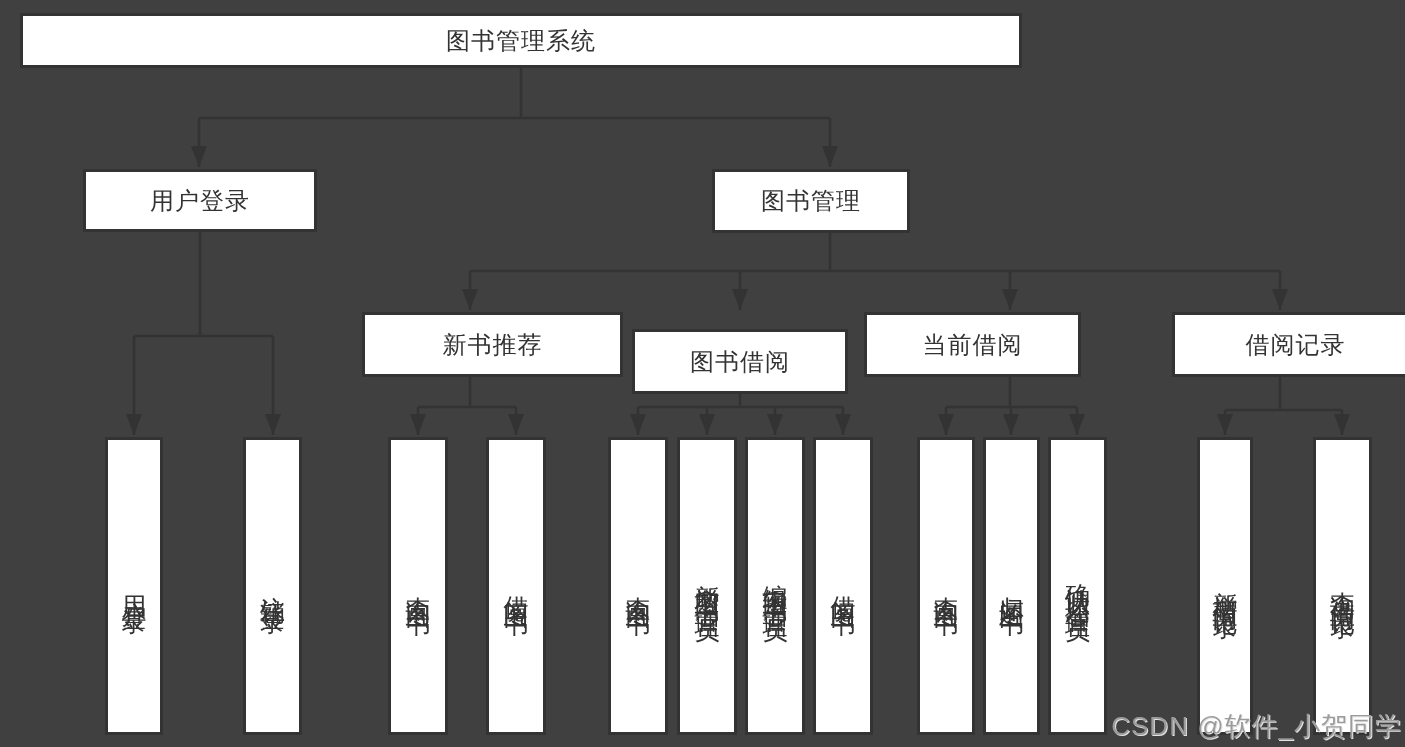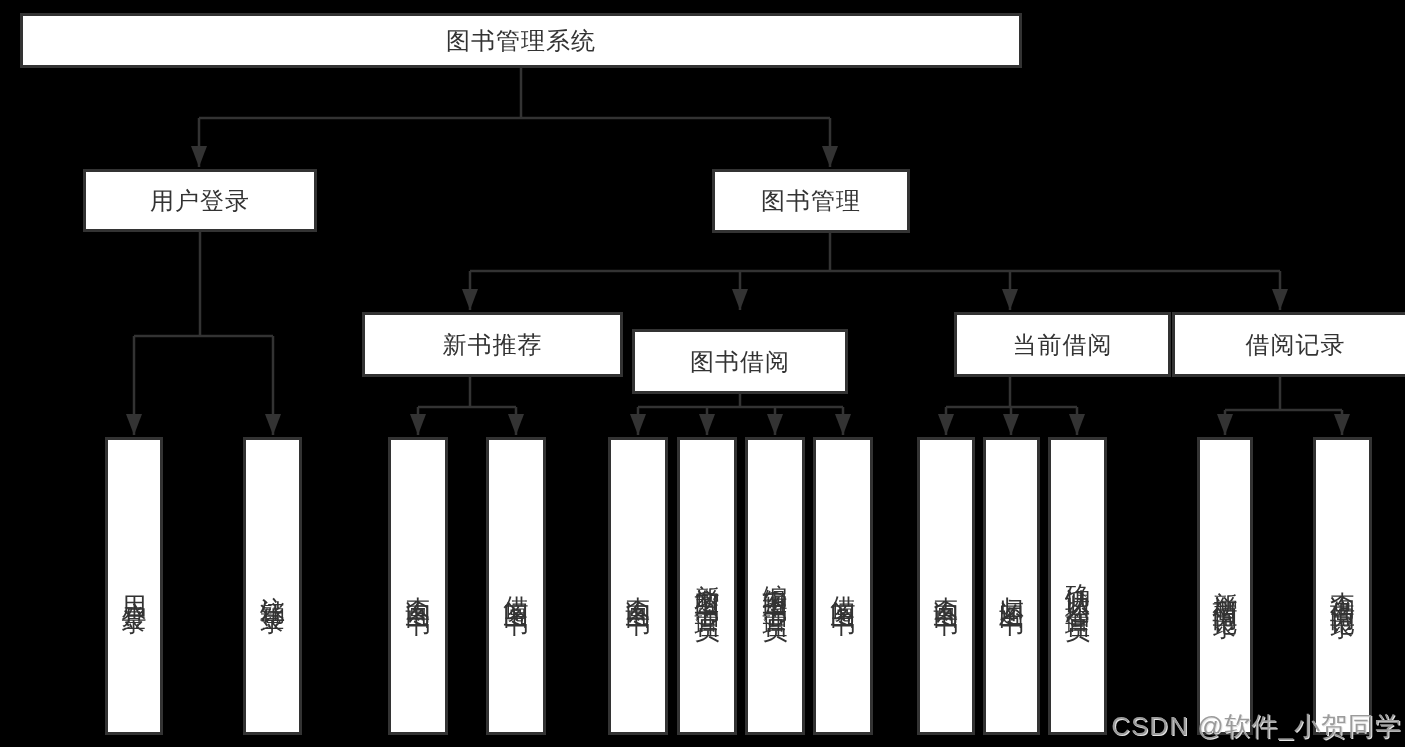--- a/index.html
+++ b/index.html
@@ -1,19 +1,19 @@
 <!DOCTYPE html>
 <html><head>
 <meta charset="utf-8">
 <style>
   html,body{margin:0;padding:0;background:#ffffff;}
   #canvas{
     position:relative;
     width:1405px;height:747px;
-    background:#000000;
+    background:#404040;
     overflow:hidden;
     font-family:"Liberation Sans","DejaVu Sans",sans-serif;
   }
   #connectors{position:absolute;left:0;top:0;}
   .node{
     position:absolute;
     box-sizing:border-box;
     border:3px solid #333333;
     background:#ffffff;
     display:flex;
@@ -102,21 +102,21 @@
   <div class="node h" style="left:712px;top:169px;width:198px;height:64px">
     <span>图书管理</span>
   </div>
 
   <div class="node h" style="left:362px;top:312px;width:261px;height:65px">
     <span>新书推荐</span>
   </div>
   <div class="node h" style="left:632px;top:329px;width:216px;height:65px">
     <span>图书借阅</span>
   </div>
-  <div class="node h" style="left:954px;top:312px;width:217px;height:65px">
+  <div class="node h" style="left:864px;top:312px;width:217px;height:65px">
     <span>当前借阅</span>
   </div>
   <div class="node h" style="left:1172px;top:312px;width:247px;height:65px">
     <span>借阅记录</span>
   </div>
 
   <div class="node v" style="left:105px;top:437px;width:58px;height:298px">
     <span>用户登录</span>
   </div>
   <div class="node v" style="left:243px;top:437px;width:59px;height:298px">

